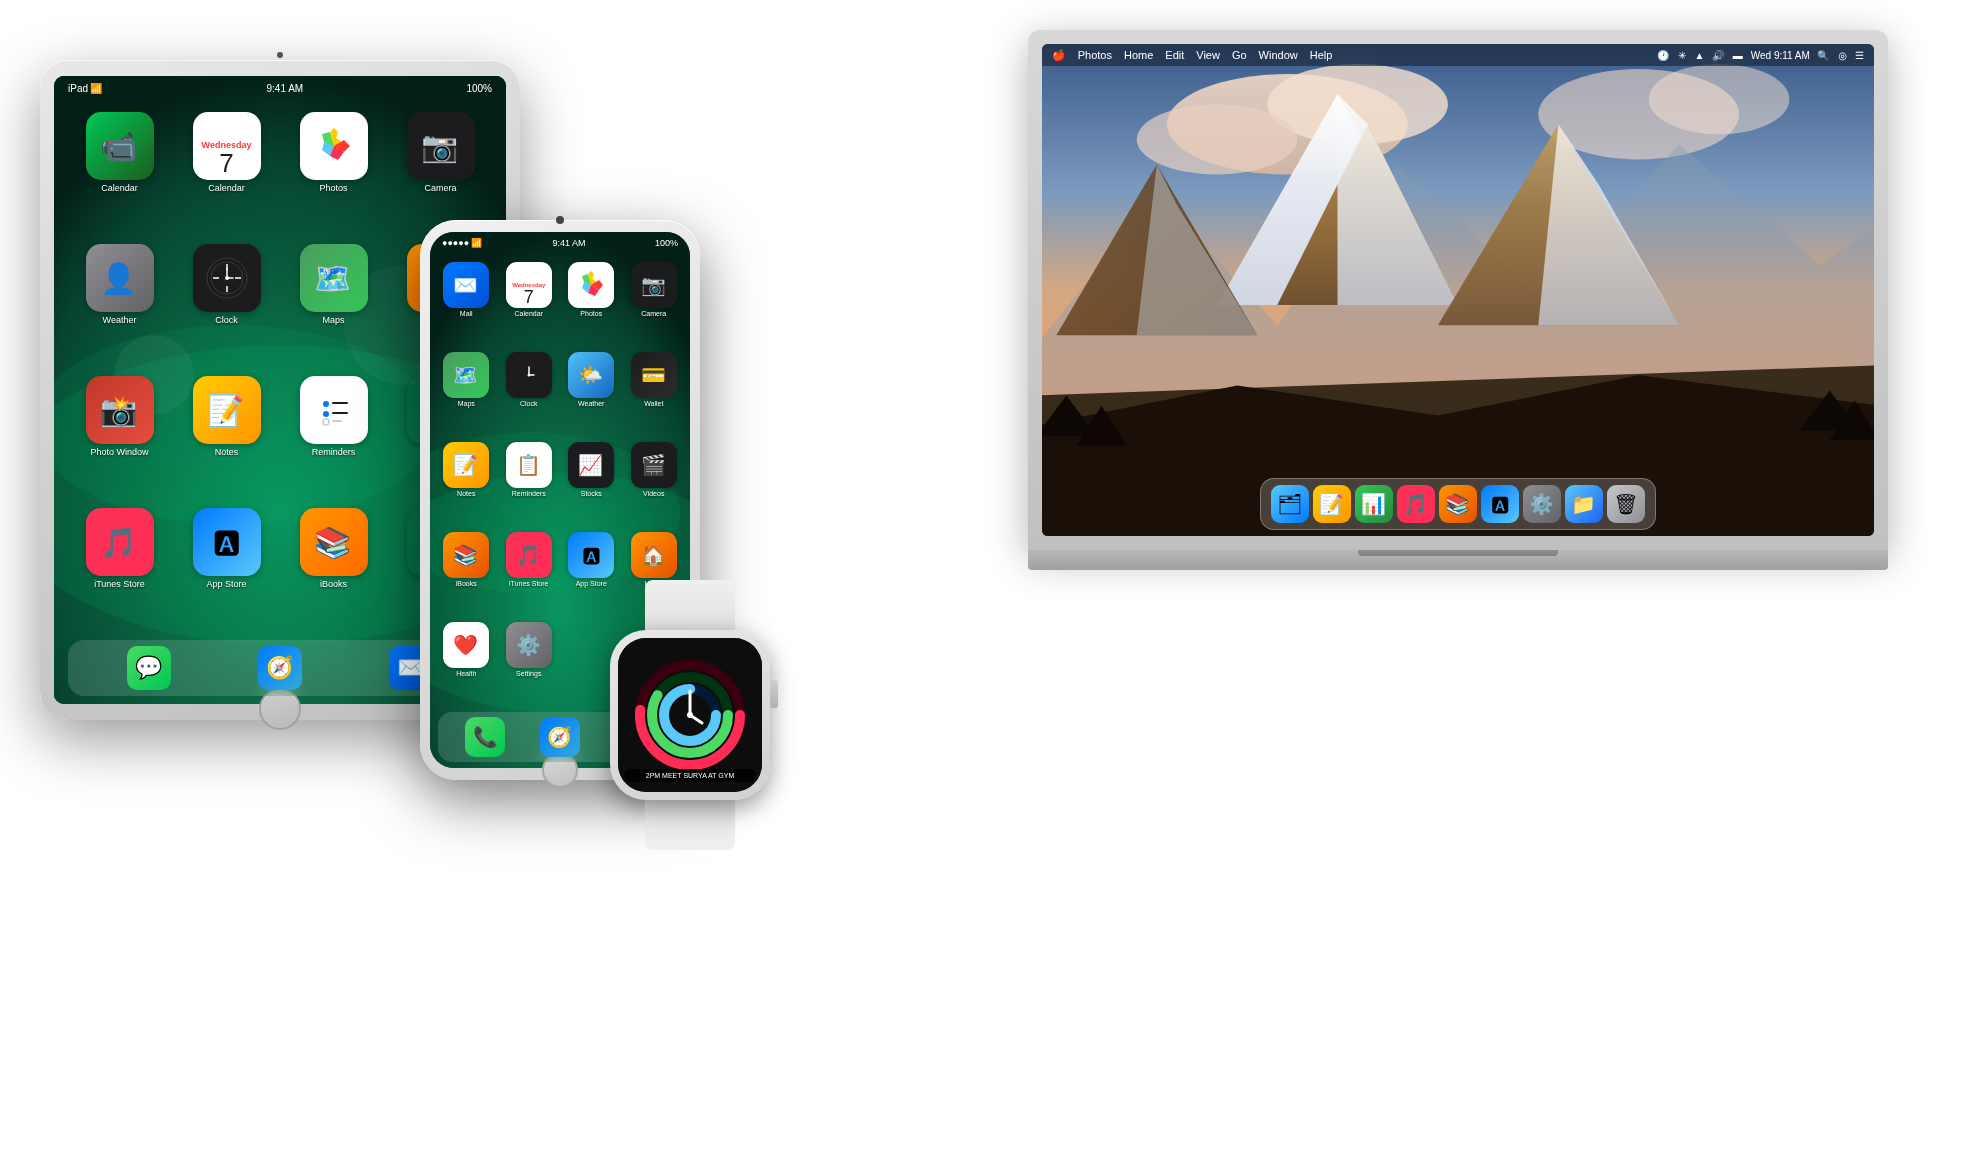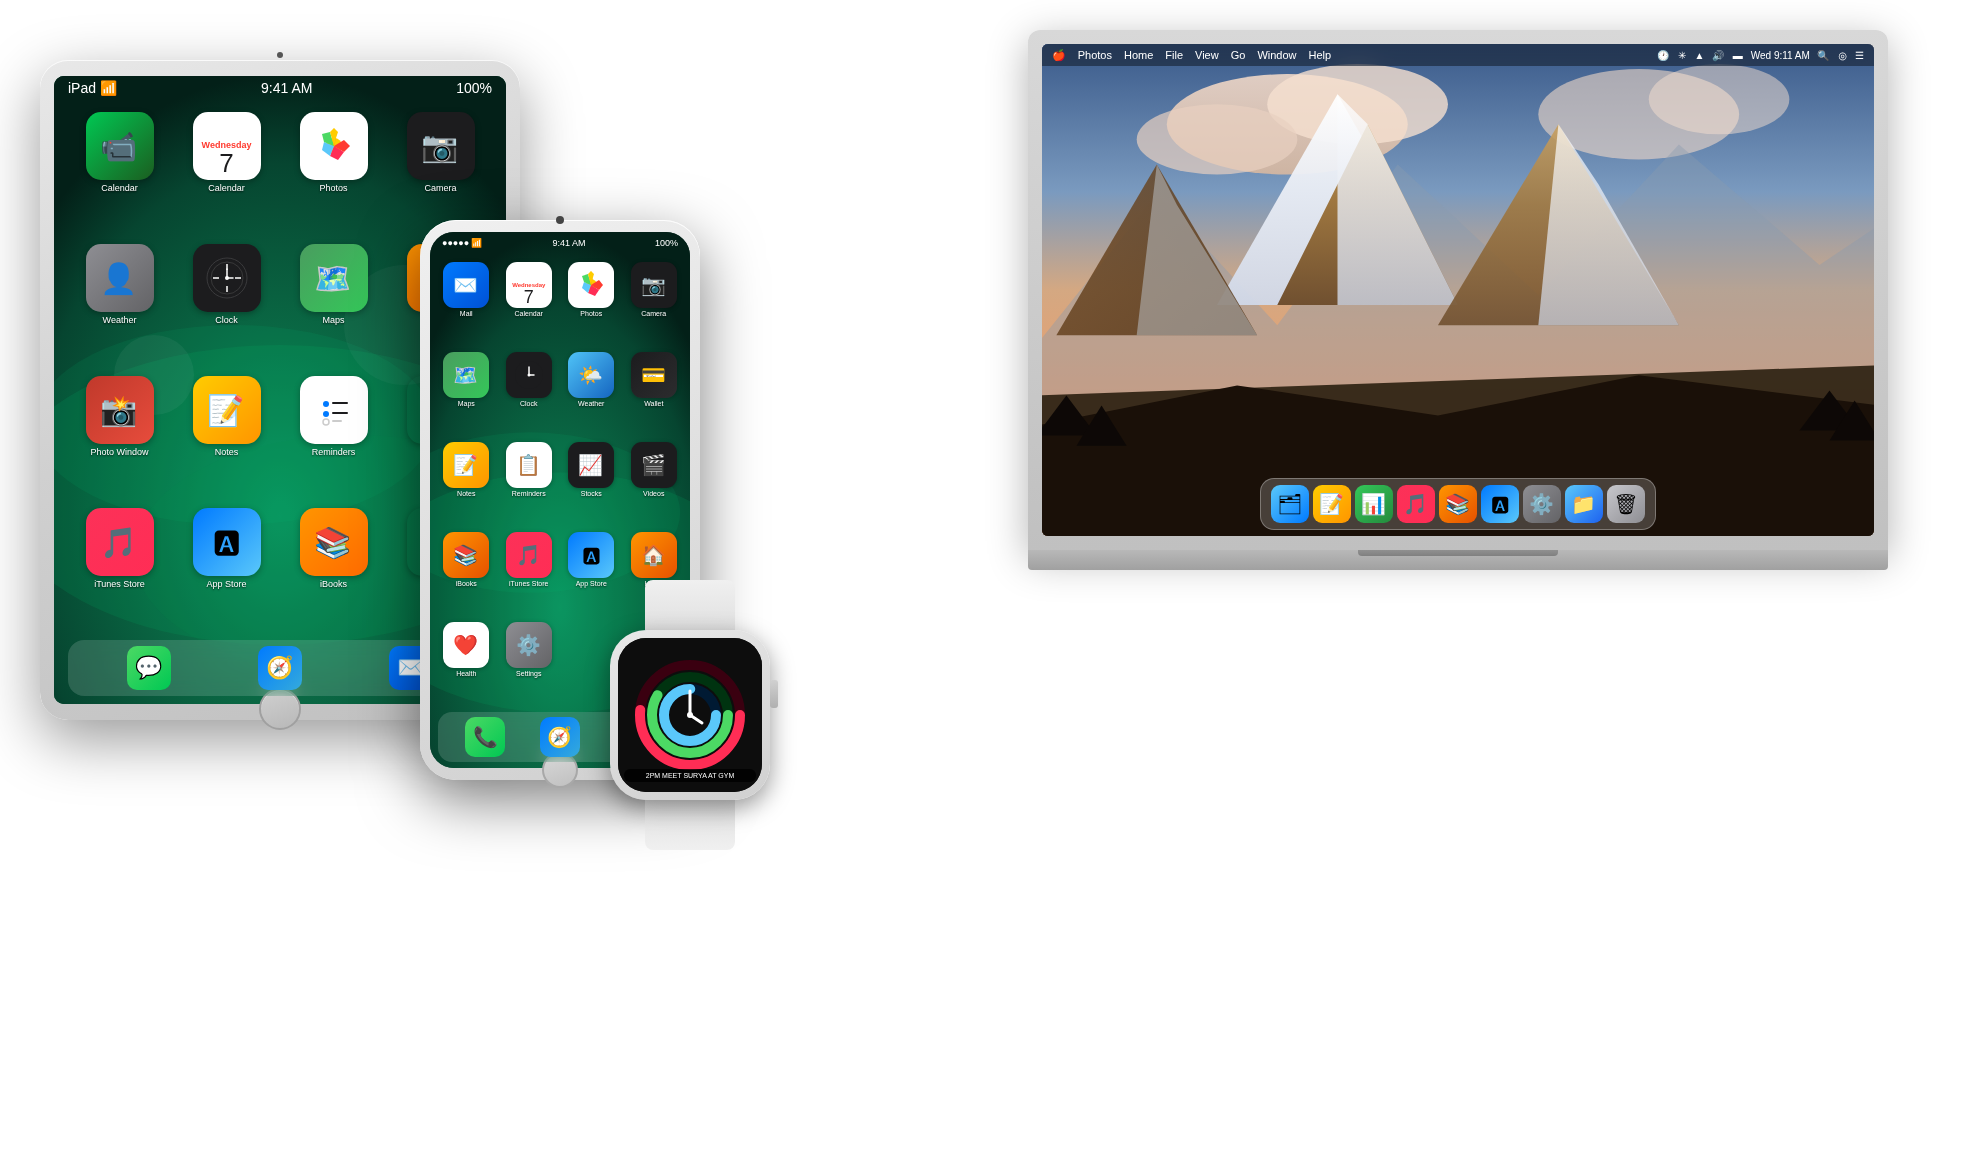--- a/index.html
+++ b/index.html
@@ -216,21 +216,21 @@
     .ipad-statusbar {
       position: absolute;
       top: 0;
       left: 0;
       right: 0;
       height: 24px;
       display: flex;
       align-items: center;
       justify-content: space-between;
       padding: 0 14px;
-      font-size: 14px;
+      font-size: 10px;
       color: white;
       z-index: 10;
     }
 
     .ipad-camera-top {
       position: absolute;
       top: -8px;
       left: 50%;
       transform: translateX(-50%);
       width: 6px;
@@ -636,21 +636,21 @@
             <polygon points="760,385 790,345 820,385" fill="#0d0806"></polygon>
             <polygon points="790,395 815,355 840,395" fill="#0d0806"></polygon>
           </svg>
         </div>
 
         <div class="macbook-menubar">
           <div class="menubar-left">
             <span>🍎</span>
             <span>Photos</span>
             <span>Home</span>
-            <span>File</span>
+            <span>Edit</span>
             <span>View</span>
             <span>Go</span>
             <span>Window</span>
             <span>Help</span>
           </div>
           <div class="menubar-right">
             <span>🕐</span>
             <span>✳</span>
             <span>▲</span>
             <span>🔊</span>

